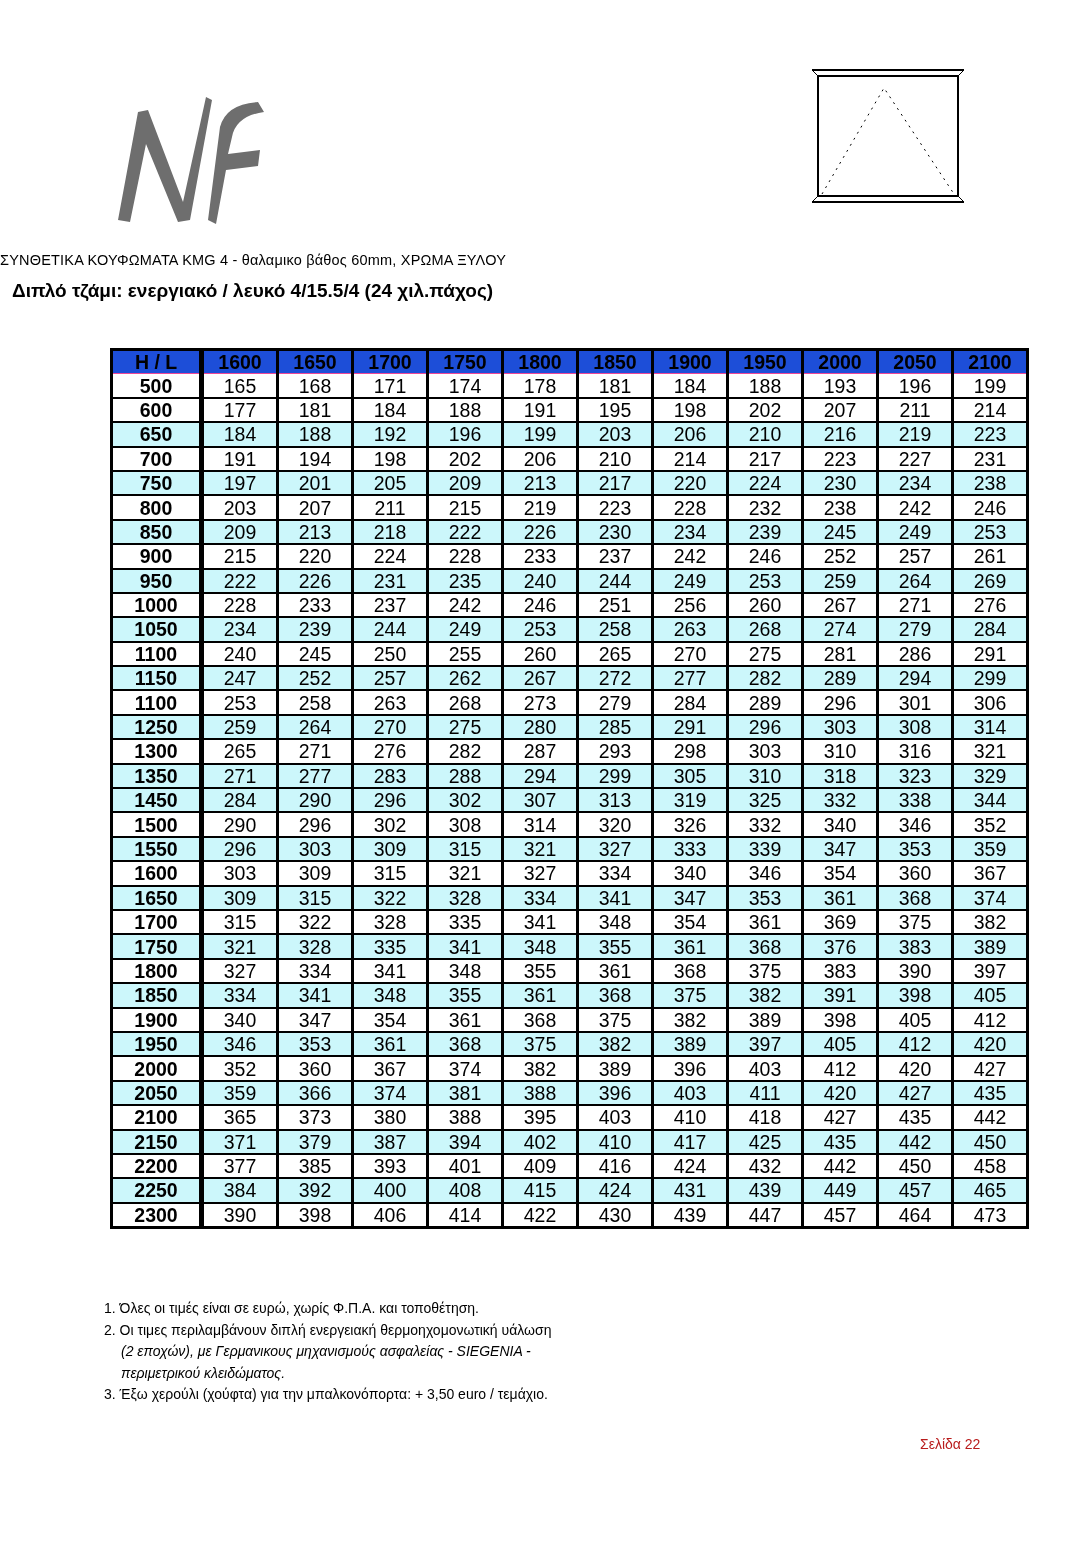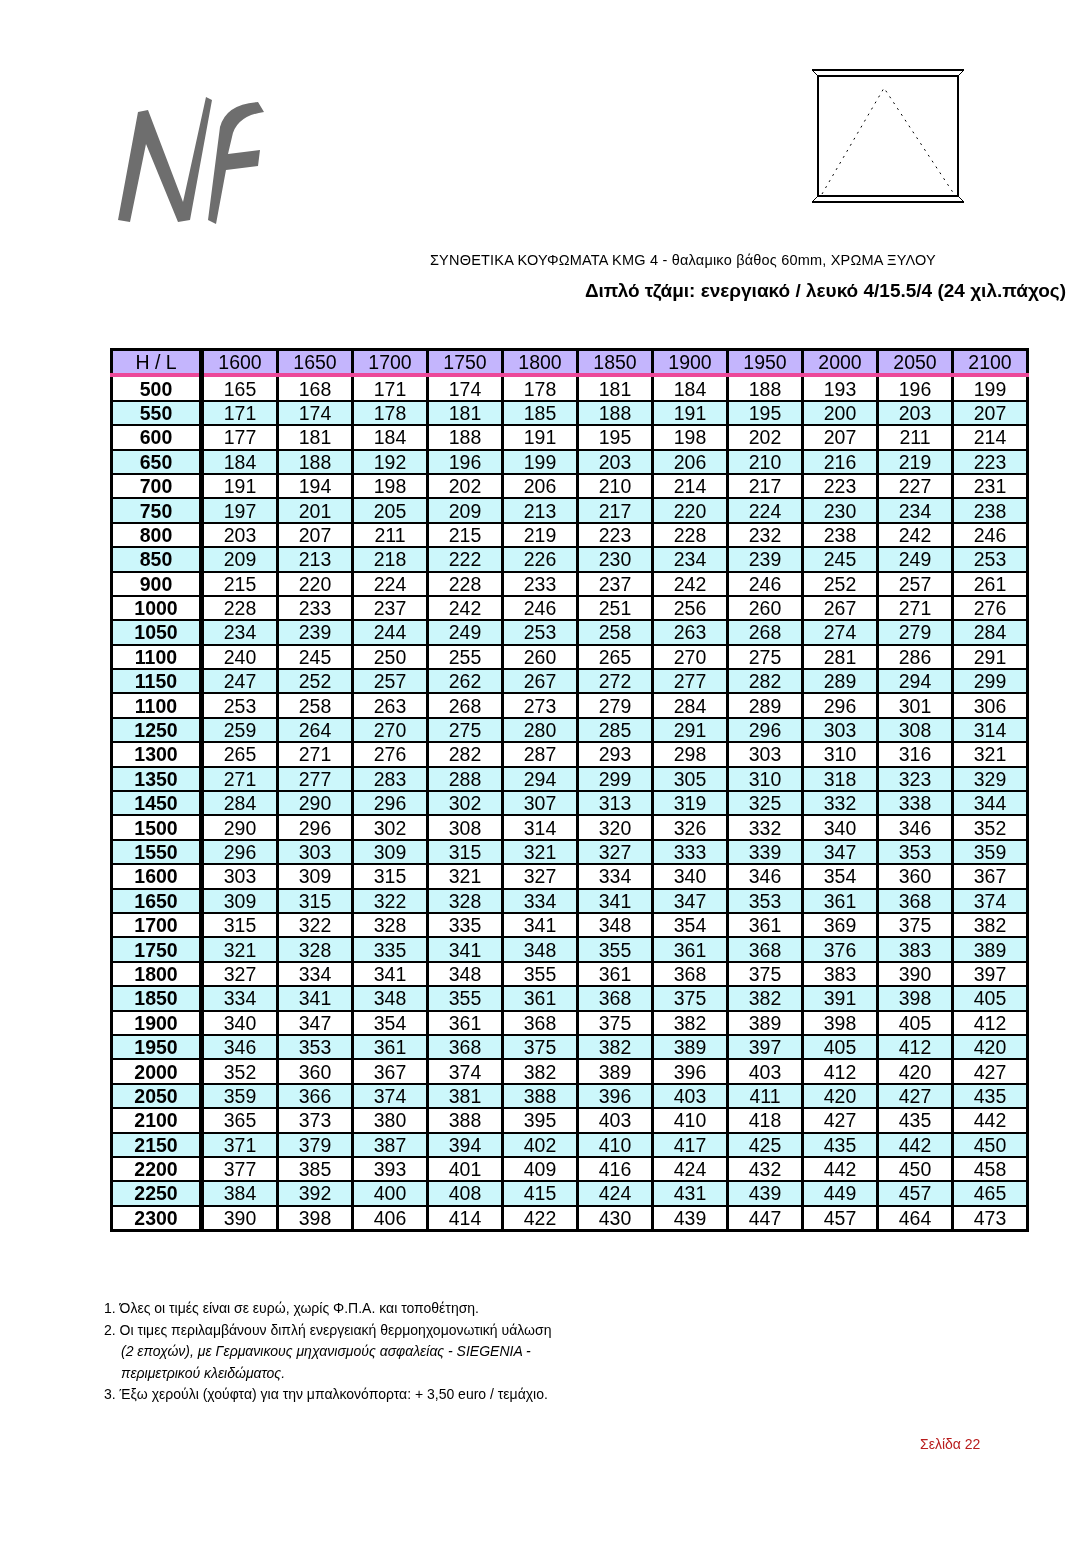--- a/index.html
+++ b/index.html
@@ -1,23 +1,23 @@
 <!DOCTYPE html>
 <html><head>
 <meta charset="utf-8">
 <style>
   html, body { margin:0; padding:0; background:#ffffff; }
   body { width:1092px; height:1544px; position:relative; overflow:hidden; font-family:"Liberation Sans", sans-serif; color:#000; }
   .logo { position:absolute; left:108px; top:92px; width:170px; height:135px; }
   .window-icon { position:absolute; left:808px; top:66px; width:160px; height:140px; }
-  .title1 { position:absolute; left:0; width:936px; top:252px; text-align:right; font-size:14.5px; letter-spacing:0.2px; }
-  .title2 { position:absolute; left:0; width:1066px; top:280px; text-align:right; font-size:19px; font-weight:bold; }
+  .title1 { position:absolute; left:0; width:936px; top:252px; text-align:left; font-size:14.5px; letter-spacing:0.2px; }
+  .title2 { position:absolute; left:12px; width:1066px; top:280px; text-align:left; font-size:19px; font-weight:bold; }
   .price-table { position:absolute; left:110px; top:348px; border-collapse:collapse; border:3px solid #000; }
   .price-table th, .price-table td { border-left:3px solid #000; border-right:3px solid #000; padding:0; height:22.4px; line-height:20px; text-align:center; font-size:19.5px; }
-  .price-table th { font-weight:normal; border-bottom:4px solid #ec4899; background:#c4b5fd; }
+  .price-table th { font-weight:bold; border-bottom:1px solid #ec4899; background:#1d4ed8; }
   .price-table td { border-bottom:2px solid #000; font-weight:normal; }
   .price-table td.rowhead { font-weight:bold; }
   .price-table th.c0, .price-table td.c0 { width:86px; border-right:5px solid #000; }
   .price-table th.cn, .price-table td.cn { width:72px; }
   .price-table tr.alt td { background:#ccf7fb; }
   .price-table tr.alt td.rowhead { background:#ccf7fb; }
   .notes { position:absolute; left:104px; top:1298px; font-size:14px; line-height:21.5px; width:640px; }
   .notes div.indent { padding-left:17px;font-style:italic; }
   .page-num { position:absolute; left:920px; top:1436px; font-size:14px; color:#b91c1c; }
 </style>
@@ -68,34 +68,20 @@
         <td class="cn">171</td>
         <td class="cn">174</td>
         <td class="cn">178</td>
         <td class="cn">181</td>
         <td class="cn">184</td>
         <td class="cn">188</td>
         <td class="cn">193</td>
         <td class="cn">196</td>
         <td class="cn">199</td>
       </tr>
-      <tr class="alt">
-        <td class="c0 rowhead">550</td>
-        <td class="cn">171</td>
-        <td class="cn">174</td>
-        <td class="cn">178</td>
-        <td class="cn">181</td>
-        <td class="cn">185</td>
-        <td class="cn">188</td>
-        <td class="cn">191</td>
-        <td class="cn">195</td>
-        <td class="cn">200</td>
-        <td class="cn">203</td>
-        <td class="cn">207</td>
-      </tr>
       <tr>
         <td class="c0 rowhead">600</td>
         <td class="cn">177</td>
         <td class="cn">181</td>
         <td class="cn">184</td>
         <td class="cn">188</td>
         <td class="cn">191</td>
         <td class="cn">195</td>
         <td class="cn">198</td>
         <td class="cn">202</td>
@@ -180,20 +166,34 @@
         <td class="cn">224</td>
         <td class="cn">228</td>
         <td class="cn">233</td>
         <td class="cn">237</td>
         <td class="cn">242</td>
         <td class="cn">246</td>
         <td class="cn">252</td>
         <td class="cn">257</td>
         <td class="cn">261</td>
       </tr>
+      <tr class="alt">
+        <td class="c0 rowhead">950</td>
+        <td class="cn">222</td>
+        <td class="cn">226</td>
+        <td class="cn">231</td>
+        <td class="cn">235</td>
+        <td class="cn">240</td>
+        <td class="cn">244</td>
+        <td class="cn">249</td>
+        <td class="cn">253</td>
+        <td class="cn">259</td>
+        <td class="cn">264</td>
+        <td class="cn">269</td>
+      </tr>
       <tr>
         <td class="c0 rowhead">1000</td>
         <td class="cn">228</td>
         <td class="cn">233</td>
         <td class="cn">237</td>
         <td class="cn">242</td>
         <td class="cn">246</td>
         <td class="cn">251</td>
         <td class="cn">256</td>
         <td class="cn">260</td>

